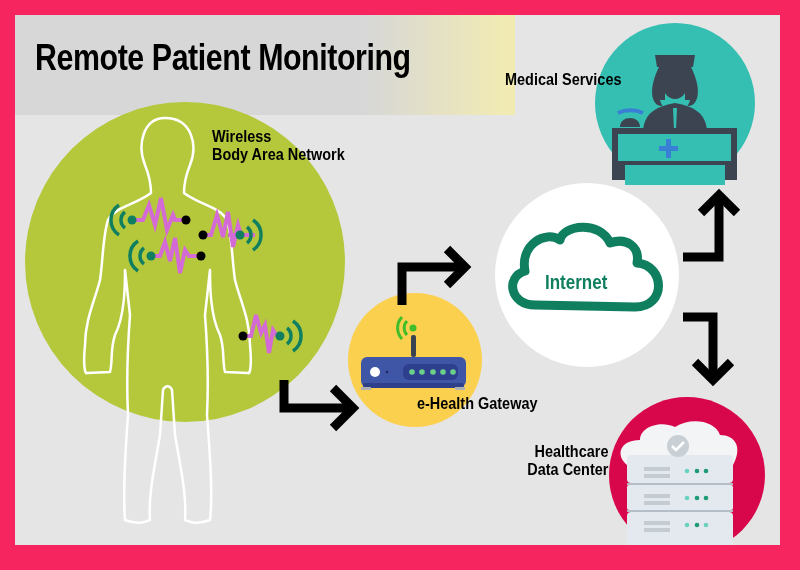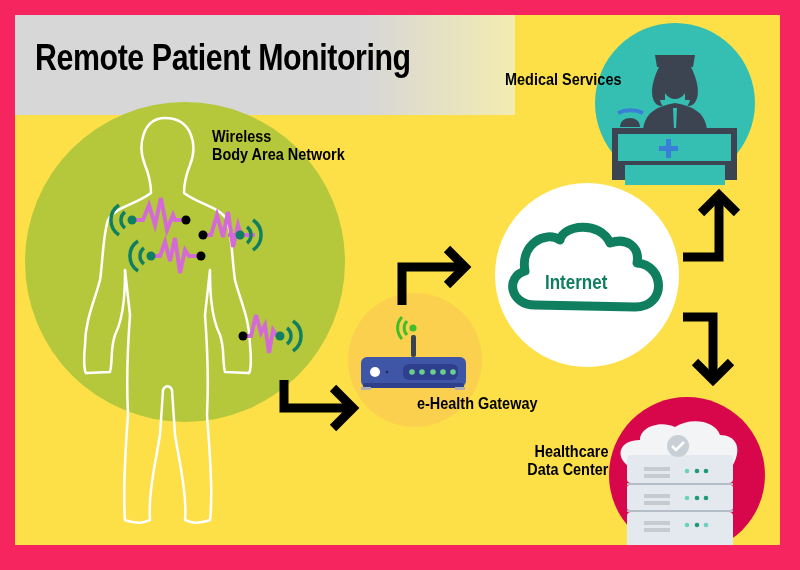--- a/index.html
+++ b/index.html
@@ -1,17 +1,17 @@
 <!DOCTYPE html>
 <html><head>
 <meta charset="utf-8">
 <style>
   html, body { margin: 0; padding: 0; }
   body { width: 800px; height: 570px; background: #f6245f; position: relative; overflow: hidden; font-family: "Liberation Sans", sans-serif; }
-  .canvas { position: absolute; left: 15px; top: 15px; width: 765px; height: 530px; background: #fde047; overflow: hidden; }
+  .canvas { position: absolute; left: 15px; top: 15px; width: 765px; height: 530px; background: #e5e5e5; overflow: hidden; }
   .title-band { position: absolute; left: 0; top: 0; width: 500px; height: 100px; background: linear-gradient(90deg, #d7d7d7 0%, #d7d7d7 70%, #f3ecb1 100%); }
   .title { position: absolute; left: 20px; top: 22px; font-size: 37px; font-weight: bold; color: #000; transform: scaleX(0.82); transform-origin: left center; letter-spacing: -0.5px; white-space: nowrap; }
   .label { position: absolute; font-weight: bold; color: #000; font-size: 17px; line-height: 18px; transform: scaleX(0.85); transform-origin: left top; white-space: nowrap; }
   .label.right { text-align: right; transform-origin: right top; }
   svg.scene { position: absolute; left: 0; top: 0; }
   .internet-text { position: absolute; left: 530px; top: 256px; font-size: 20px; font-weight: bold; color: #0f7f5f; transform: scaleX(0.85); transform-origin: left top; white-space: nowrap; }
 </style>
 </head>
 <body>
 

